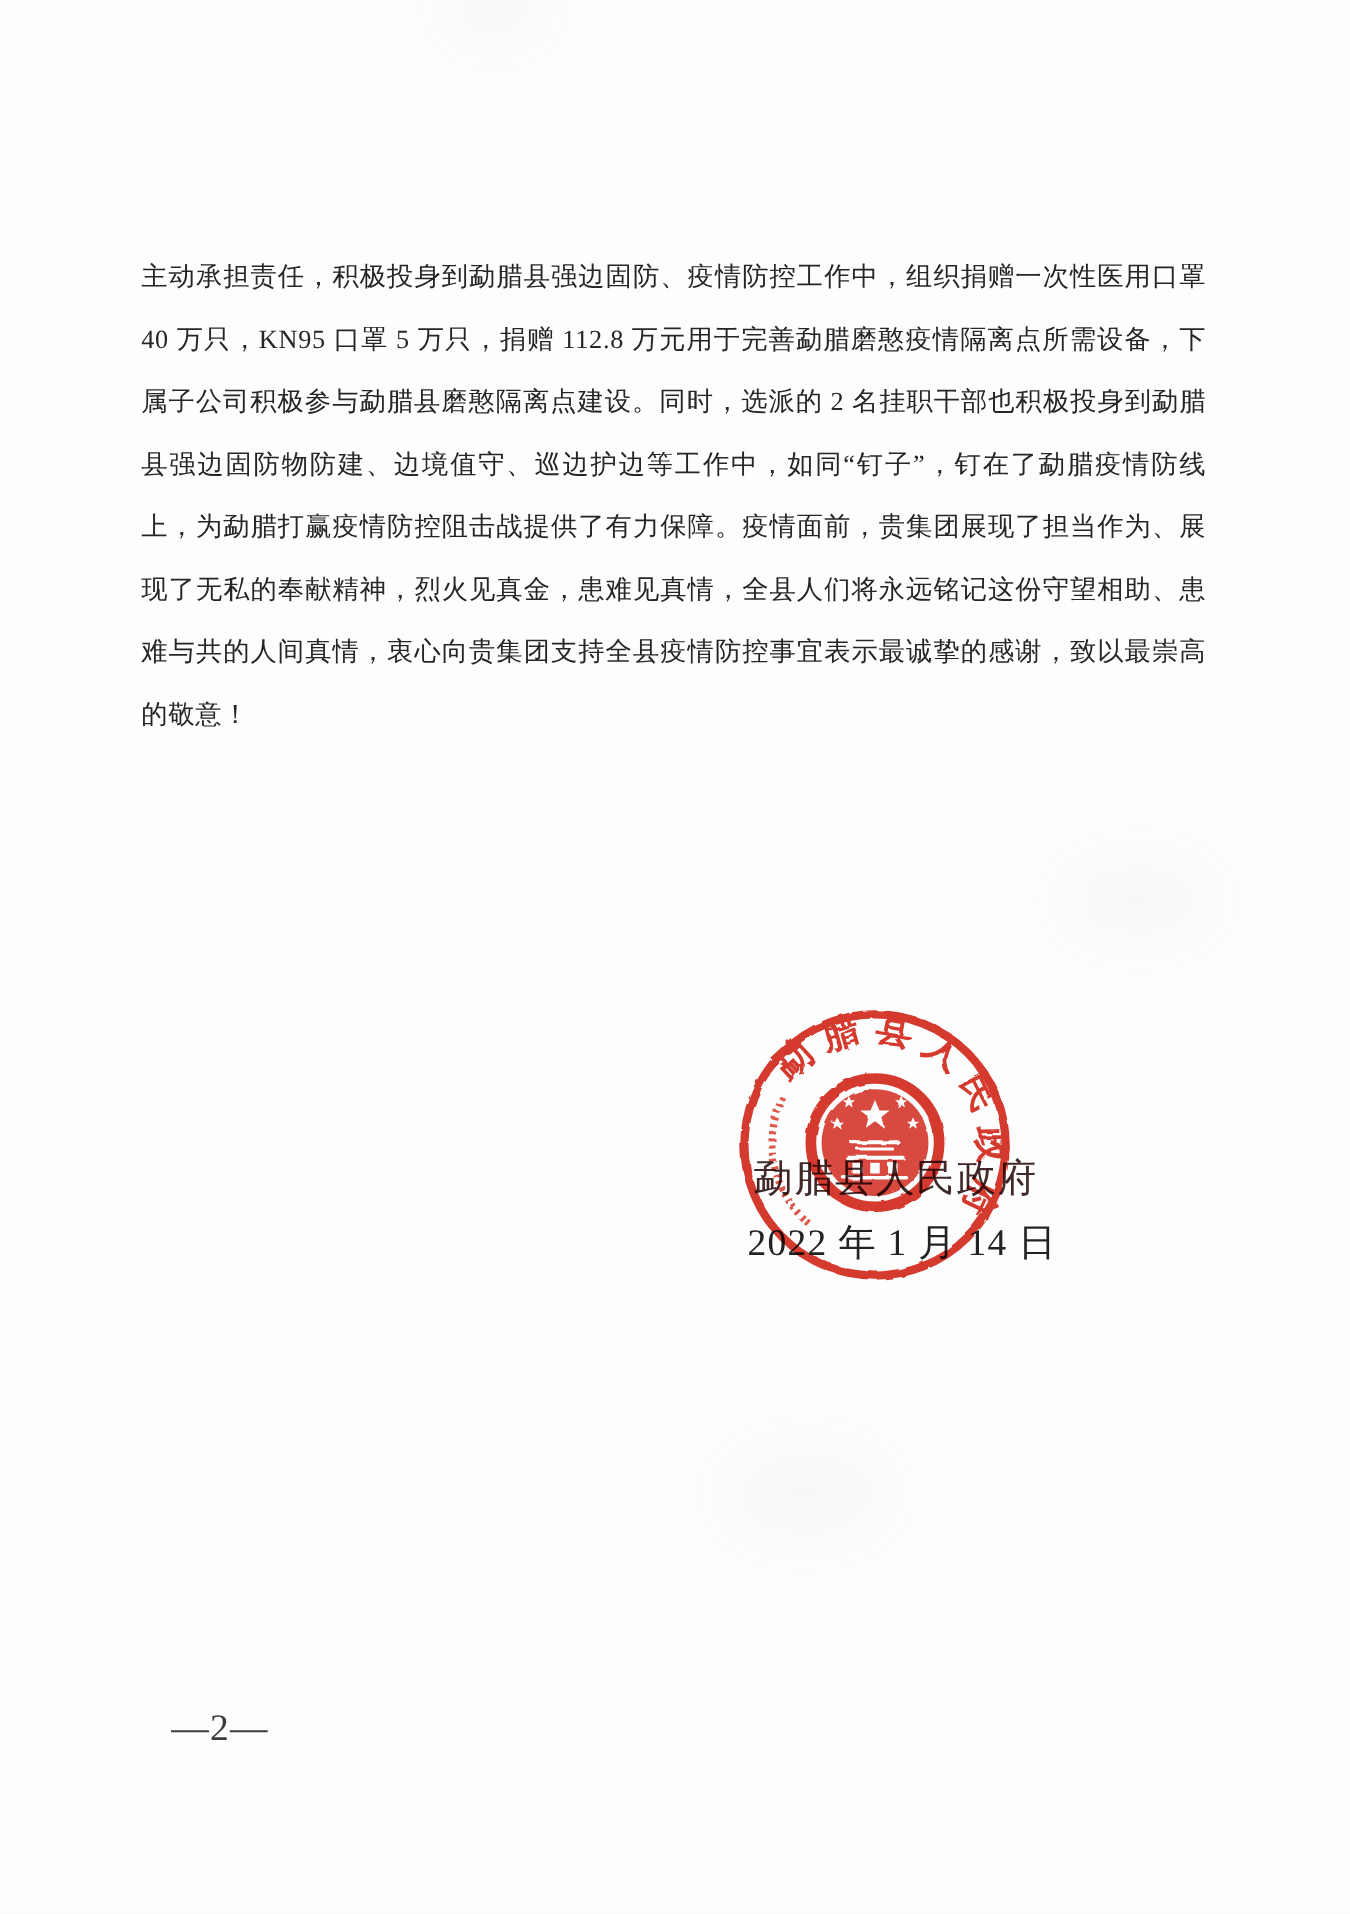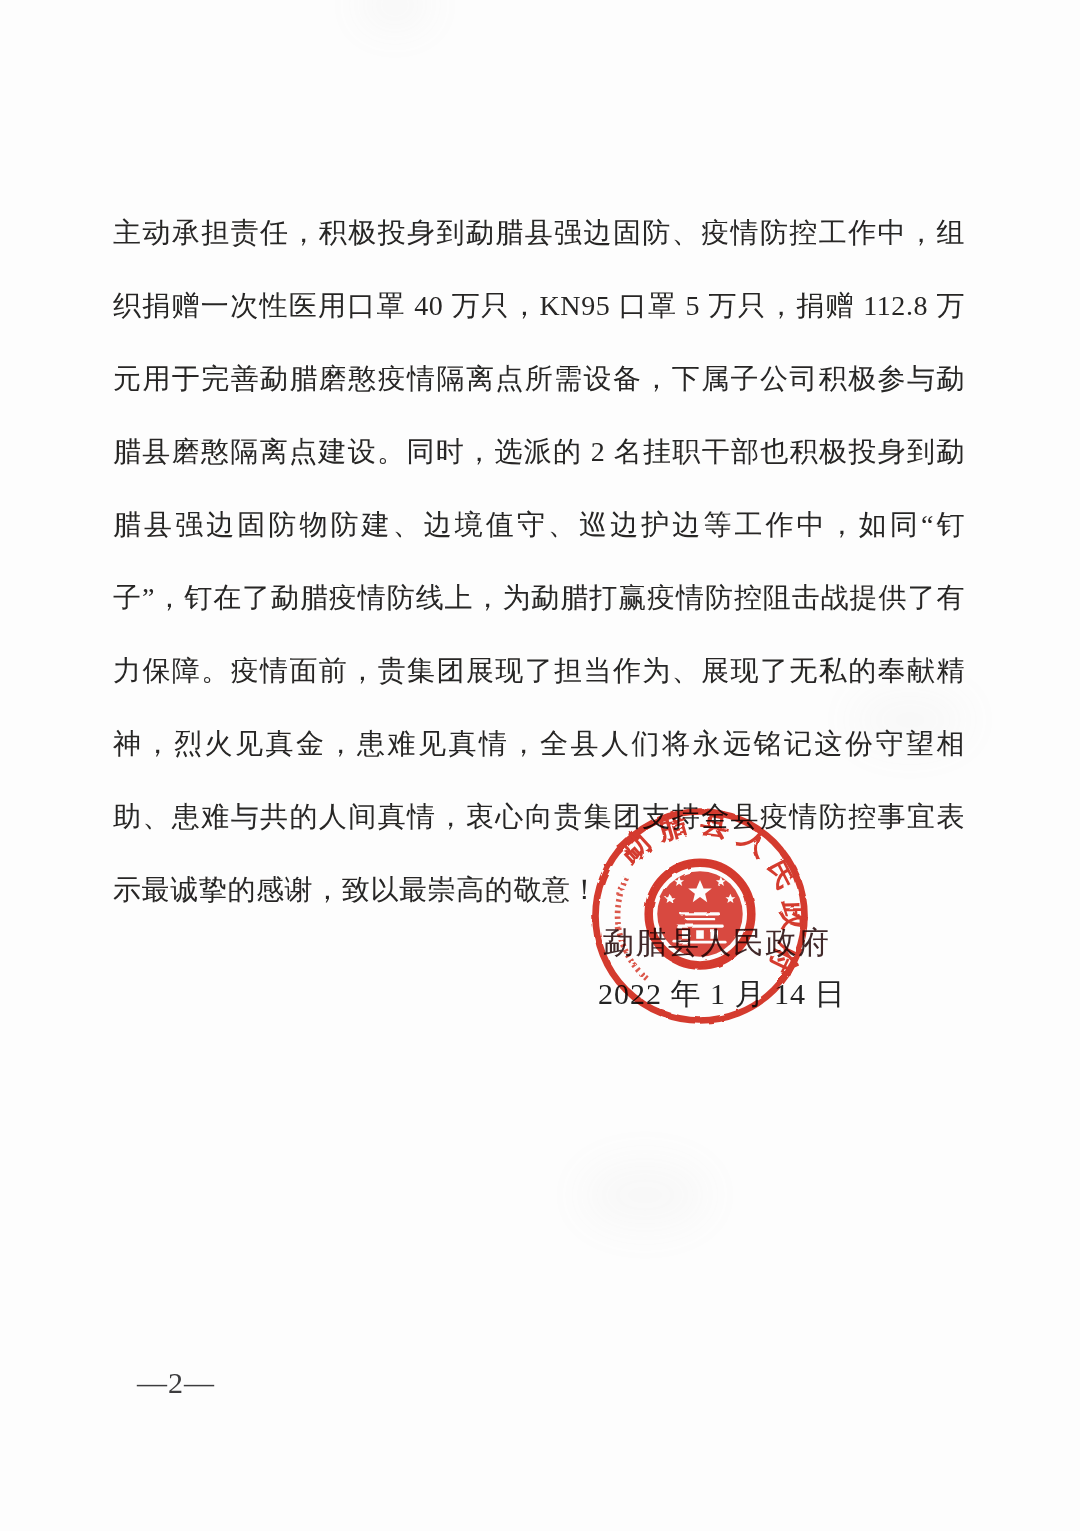--- a/index.html
+++ b/index.html
@@ -27,22 +27,22 @@
   .smudge.s1 { left: 360px; top: -18px;  width: 70px;  height: 46px; }
   .smudge.s2 { left: 850px; top: 690px;  width: 120px; height: 60px; opacity:0.05; }
   .smudge.s3 { left: 580px; top: 1160px; width: 130px; height: 70px; opacity:0.05; }
 
   .body-text {
     position: absolute;
     left: 113px;
     top: 196px;
     width: 852px;
     color: #272625;
-    font-size: 28px;
-    line-height: 73px;
+    font-size: 21px;
+    line-height: 50px;
     text-align: justify;
     text-justify: inter-ideograph;
     letter-spacing: 0.6px;
   }
   .body-text p { margin: 0; }
   .body-text p.indent { text-indent: 2em; }
 
   .signature-authority {
     position: absolute;
     left: 603px;

